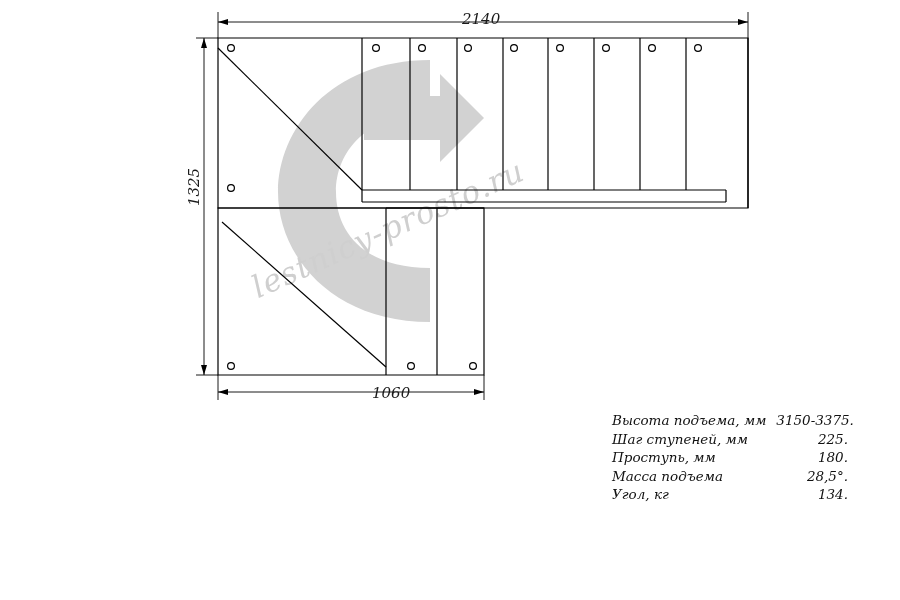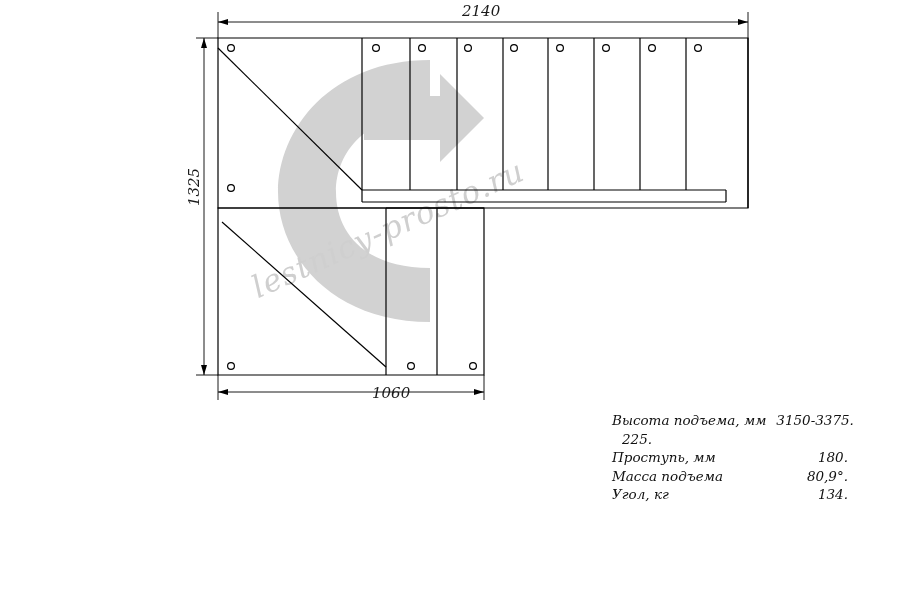--- a/index.html
+++ b/index.html
@@ -25,21 +25,21 @@
   .dim-label {
     position: absolute;
     font-family: "DejaVu Serif", serif;
     font-style: italic;
     font-size: 15px;
     color: #1a1a1a;
     white-space: nowrap;
   }
   #dim-top-label {
     left: 462px;
-    top: 2px;
+    top: 10px;
   }
   #dim-bottom-label {
     left: 330px;
     top: 384px;
     margin-left: 42px;
   }
   #dim-left-label {
     left: 175px;
     top: 178px;
     transform: rotate(-90deg);
@@ -186,29 +186,30 @@
   <div class="dim-label" id="dim-top-label">2140</div>
   <div class="dim-label" id="dim-left-label">1325</div>
   <div class="dim-label" id="dim-bottom-label">1060</div>
 
   <div id="spec-table">
     <div class="spec-row">
       <span class="spec-name">Высота подъема, мм</span>
       <span class="spec-value">3150-3375.</span>
     </div>
     <div class="spec-row">
+      <span class="spec-name">Шаг ступеней, мм</span>
       <span class="spec-value">225.</span>
     </div>
     <div class="spec-row">
       <span class="spec-name">Проступь, мм</span>
       <span class="spec-value">180.</span>
     </div>
     <div class="spec-row">
       <span class="spec-name">Масса подъема</span>
-      <span class="spec-value">80,9°.</span>
+      <span class="spec-value">28,5°.</span>
     </div>
     <div class="spec-row">
       <span class="spec-name">Угол, кг</span>
       <span class="spec-value">134.</span>
     </div>
   </div>
 
 </div>
 
 </body></html>

